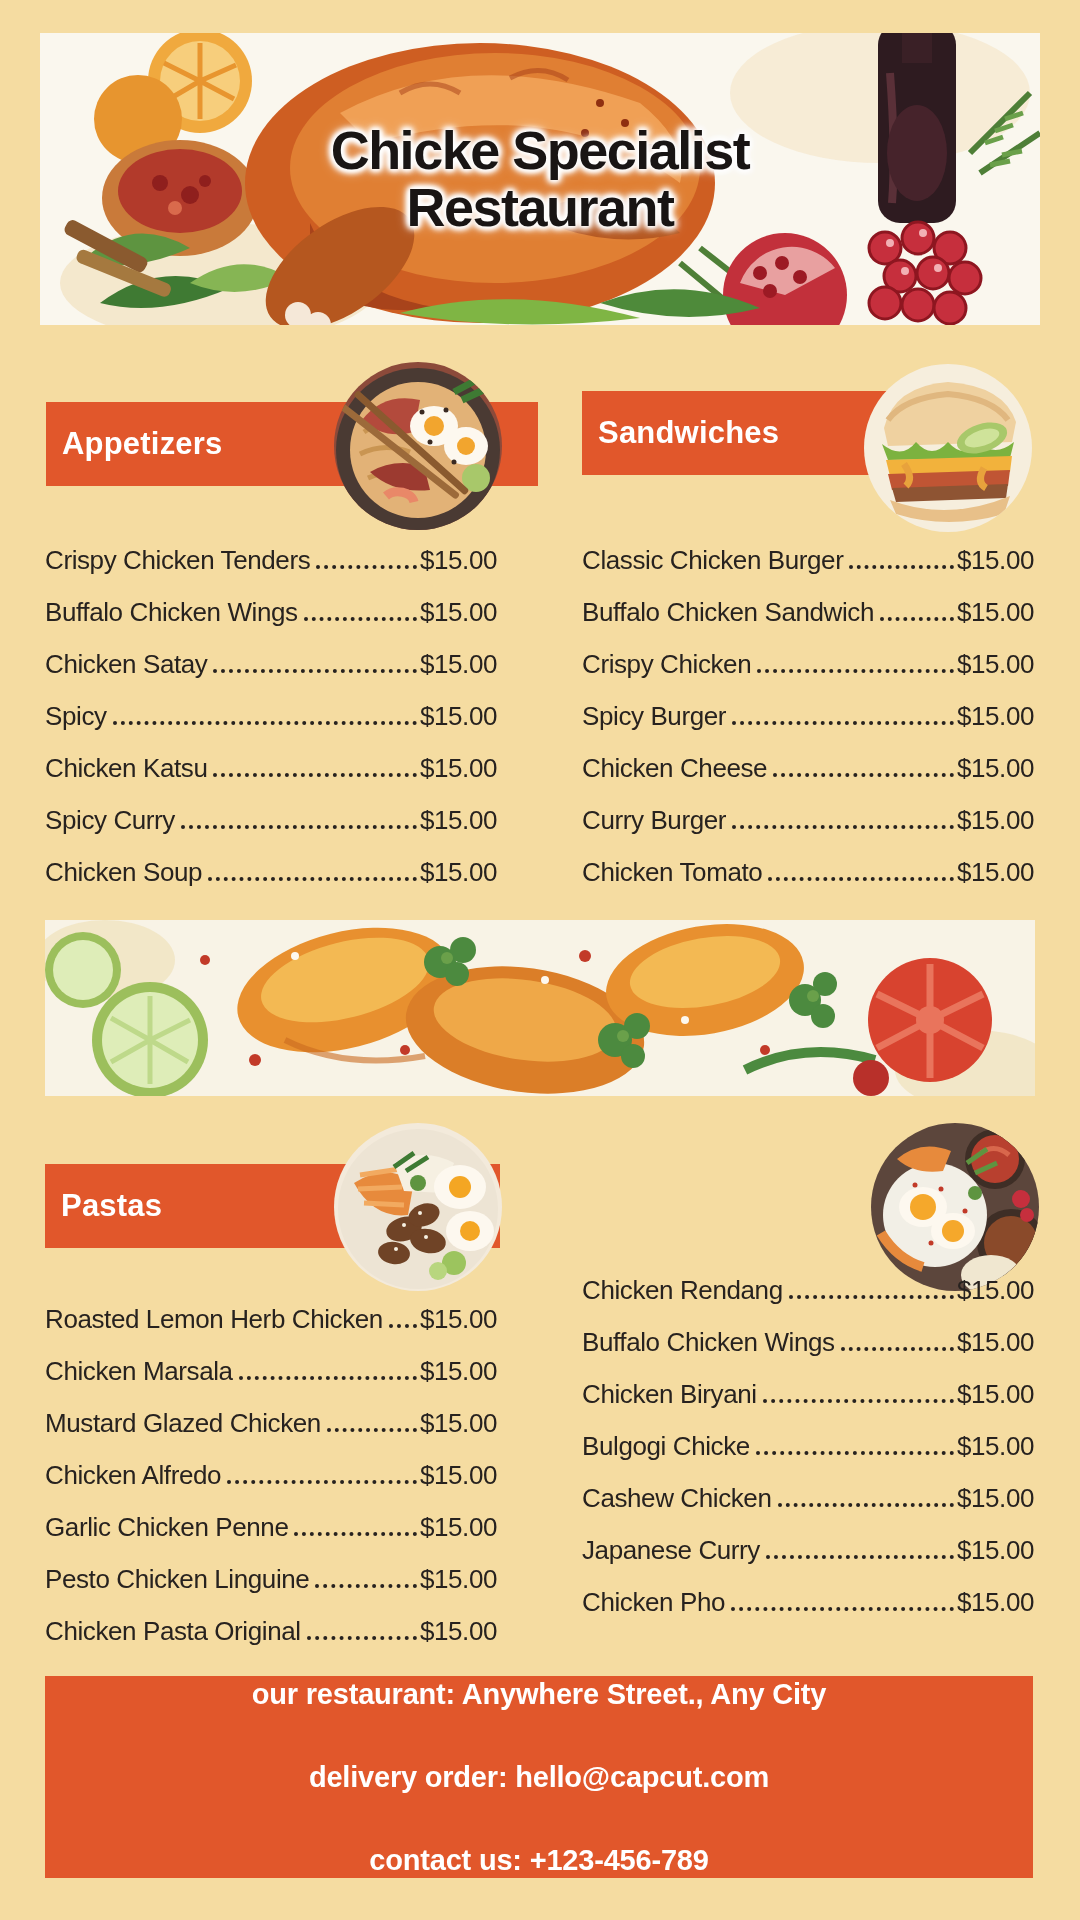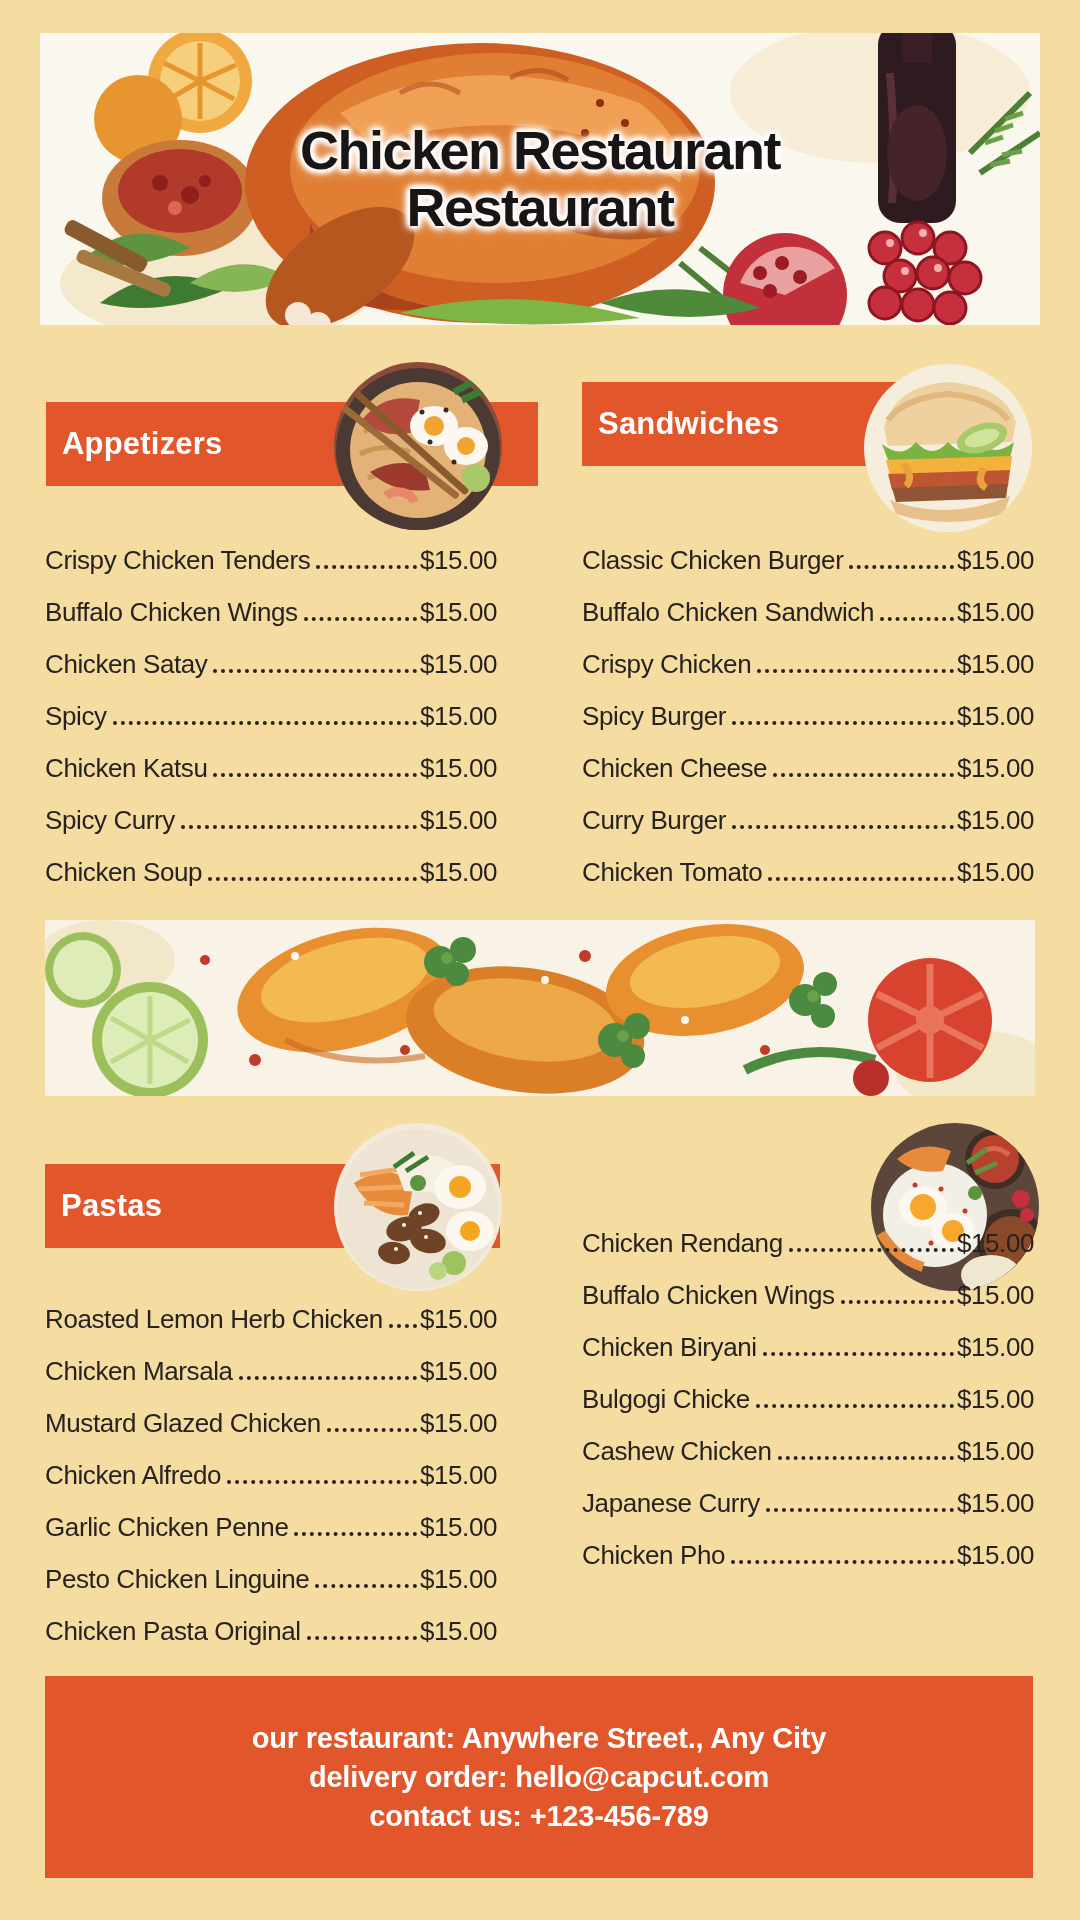--- a/index.html
+++ b/index.html
@@ -22,48 +22,48 @@
     color:#191514;
     text-shadow:0 0 4px #fff,0 0 8px #fff,0 0 14px #fff,2px 2px 6px #fff,-2px -2px 6px #fff,2px -2px 6px #fff,-2px 2px 6px #fff;
   }
   
   .banner{
     background:var(--accent);color:#fff;height:84px;
     display:flex;align-items:center;padding-left:16px;
     font-size:31px;font-weight:700;letter-spacing:.2px;
   }
   #banner-appetizers{left:46px;top:402px;width:492px;}
-  #banner-sandwiches{left:582px;top:382px;width:323px;}
+  #banner-sandwiches{left:582px;top:391px;width:323px;}
   #banner-pastas{left:45px;top:1164px;width:455px;text-align:right;}
   #banner-asia{left:582px;top:1164px;width:323px;}
   
   .circle{border-radius:50%;overflow:hidden;width:168px;height:168px;}
   #circle-appetizers{left:334px;top:362px;}
   #circle-sandwiches{left:864px;top:364px;}
   #circle-pastas{left:334px;top:1123px;}
   #circle-asia{left:871px;top:1123px;}
   
   .list{width:452px;display:flex;flex-direction:column;}
   #list-appetizers{left:45px;top:534px;}
   #list-sandwiches{left:582px;top:534px;}
   #list-pastas{left:45px;top:1293px;}
-  #list-asia{left:582px;top:1217px;}
+  #list-asia{left:582px;top:1264px;}
   .row{height:52px;display:flex;align-items:center;color:var(--ink);
        font-size:26px;font-weight:400;letter-spacing:-.4px;white-space:nowrap;}
   .row .nm{flex:0 0 auto;}
   .row .lead{flex:1 1 auto;min-width:8px;height:0;align-self:center;
              border-bottom:4px dotted var(--ink);margin:14px 3px 0 6px;}
   .row .pr{flex:0 0 auto;}
   
   #mid-art{left:45px;top:920px;width:990px;height:176px;background:#F8F3E6;overflow:hidden;}
   
   #footer{
     left:45px;top:1676px;width:988px;height:202px;background:var(--accent);
     display:flex;flex-direction:column;align-items:center;justify-content:center;
-    color:#fff;font-size:29px;font-weight:700;line-height:39px;letter-spacing:-.2px;
+    color:#fff;font-size:29px;font-weight:700;line-height:39px;letter-spacing:-.2px;gap:44px;
   }
 </style>
 </head>
 <body>
 
 <div id="page">
 
   <div class="abs" id="header-art">
     <svg width="1000" height="292" viewBox="0 0 1000 292">
       <rect width="1000" height="292" fill="#FAF7EE"></rect>
@@ -134,21 +134,21 @@
       </g>
       <circle cx="850" cy="210" r="4" fill="#F2B0B4"></circle>
         <circle cx="883" cy="200" r="4" fill="#F2B0B4"></circle>
       <circle cx="865" cy="238" r="4" fill="#F2B0B4"></circle>
         <circle cx="898" cy="235" r="4" fill="#F2B0B4"></circle>
 
       <path d="M360 280 Q470 250 600 285 Q470 300 360 280" fill="#7FB544"></path>
       <path d="M560 270 Q640 240 720 275 Q640 295 560 270" fill="#4E8A3A"></path>
     </svg>
     <div id="header-title">
-      <div>Chicken Restaurant</div>
+      <div>Chicke Specialist</div>
       <div>Restaurant</div>
     </div>
   </div>
 
   <div class="abs banner" id="banner-appetizers">
     <span>Appetizers</span>
   </div>
   <div class="abs banner" id="banner-sandwiches">
     <span>Sandwiches</span>
   </div>

